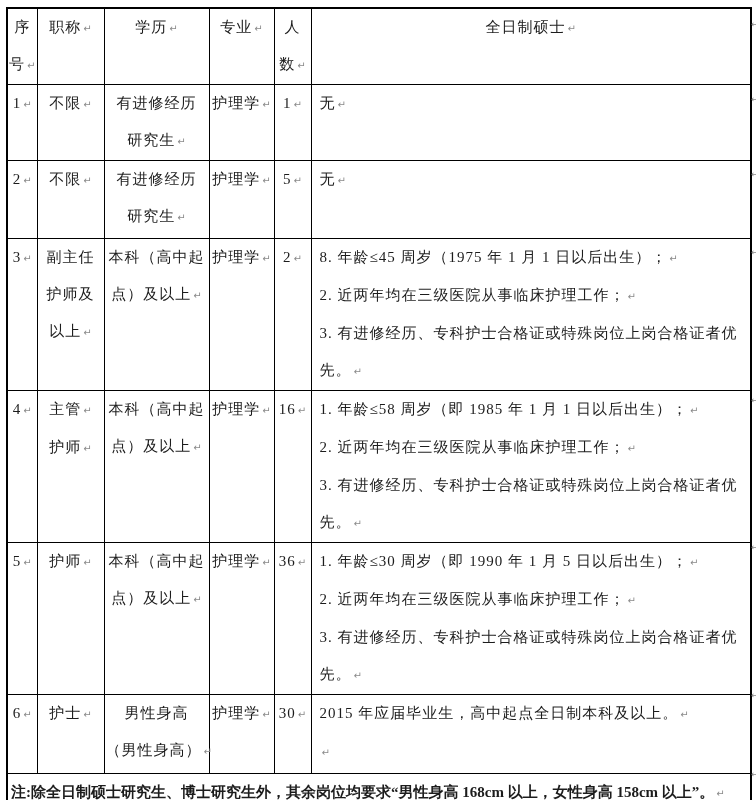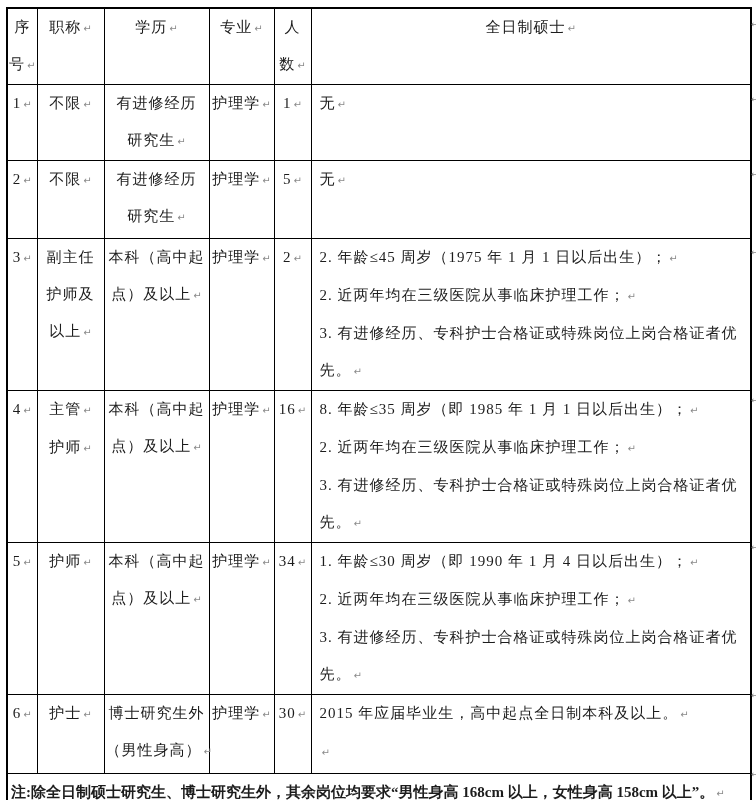--- a/index.html
+++ b/index.html
@@ -208,21 +208,21 @@
               <div class="line"><span class="txt">护理学</span><span class="pmark">↵</span></div>
             </div>
           </td>
           <td class="cell align-center">
             <div class="para">
               <div class="line"><span class="txt">2</span><span class="pmark">↵</span></div>
             </div>
           </td>
           <td class="cell align-left">
             <div class="para">
-              <div class="line"><span class="txt">2. 年龄≤45 周岁（1975 年 1 月 1 日以后出生）；</span><span class="pmark">↵</span></div>
+              <div class="line"><span class="txt">8. 年龄≤45 周岁（1975 年 1 月 1 日以后出生）；</span><span class="pmark">↵</span></div>
             </div>
             <div class="para">
               <div class="line"><span class="txt">2. 近两年均在三级医院从事临床护理工作；</span><span class="pmark">↵</span></div>
             </div>
             <div class="para">
               <div class="line"><span class="txt">3. 有进修经历、专科护士合格证或特殊岗位上岗合格证者优</span></div>
               <div class="line"><span class="txt">先。</span><span class="pmark">↵</span></div>
             </div>
           </td>
         </tr>
@@ -251,21 +251,21 @@
               <div class="line"><span class="txt">护理学</span><span class="pmark">↵</span></div>
             </div>
           </td>
           <td class="cell align-center">
             <div class="para">
               <div class="line"><span class="txt">16</span><span class="pmark">↵</span></div>
             </div>
           </td>
           <td class="cell align-left">
             <div class="para">
-              <div class="line"><span class="txt">8. 年龄≤35 周岁（即 1985 年 1 月 1 日以后出生）；</span><span class="pmark">↵</span></div>
+              <div class="line"><span class="txt">1. 年龄≤58 周岁（即 1985 年 1 月 1 日以后出生）；</span><span class="pmark">↵</span></div>
             </div>
             <div class="para">
               <div class="line"><span class="txt">2. 近两年均在三级医院从事临床护理工作；</span><span class="pmark">↵</span></div>
             </div>
             <div class="para">
               <div class="line"><span class="txt">3. 有进修经历、专科护士合格证或特殊岗位上岗合格证者优</span></div>
               <div class="line"><span class="txt">先。</span><span class="pmark">↵</span></div>
             </div>
           </td>
         </tr>
@@ -286,26 +286,26 @@
               <div class="line"><span class="txt">点）及以上</span><span class="pmark">↵</span></div>
             </div>
           </td>
           <td class="cell align-center">
             <div class="para">
               <div class="line"><span class="txt">护理学</span><span class="pmark">↵</span></div>
             </div>
           </td>
           <td class="cell align-center">
             <div class="para">
-              <div class="line"><span class="txt">34</span><span class="pmark">↵</span></div>
-            </div>
-          </td>
-          <td class="cell align-left">
-            <div class="para">
-              <div class="line"><span class="txt">1. 年龄≤30 周岁（即 1990 年 1 月 4 日以后出生）；</span><span class="pmark">↵</span></div>
+              <div class="line"><span class="txt">36</span><span class="pmark">↵</span></div>
+            </div>
+          </td>
+          <td class="cell align-left">
+            <div class="para">
+              <div class="line"><span class="txt">1. 年龄≤30 周岁（即 1990 年 1 月 5 日以后出生）；</span><span class="pmark">↵</span></div>
             </div>
             <div class="para">
               <div class="line"><span class="txt">2. 近两年均在三级医院从事临床护理工作；</span><span class="pmark">↵</span></div>
             </div>
             <div class="para">
               <div class="line"><span class="txt">3. 有进修经历、专科护士合格证或特殊岗位上岗合格证者优</span></div>
               <div class="line"><span class="txt">先。</span><span class="pmark">↵</span></div>
             </div>
           </td>
         </tr>
@@ -315,21 +315,21 @@
               <div class="line"><span class="txt">6</span><span class="pmark">↵</span></div>
             </div>
           </td>
           <td class="cell align-center">
             <div class="para">
               <div class="line"><span class="txt">护士</span><span class="pmark">↵</span></div>
             </div>
           </td>
           <td class="cell align-center">
             <div class="para">
-              <div class="line"><span class="txt">博士研究生外</span></div>
+              <div class="line"><span class="txt">男性身高</span></div>
               <div class="line"><span class="txt">（男性身高）</span><span class="pmark">↵</span></div>
             </div>
           </td>
           <td class="cell align-center">
             <div class="para">
               <div class="line"><span class="txt">护理学</span><span class="pmark">↵</span></div>
             </div>
           </td>
           <td class="cell align-center">
             <div class="para">

